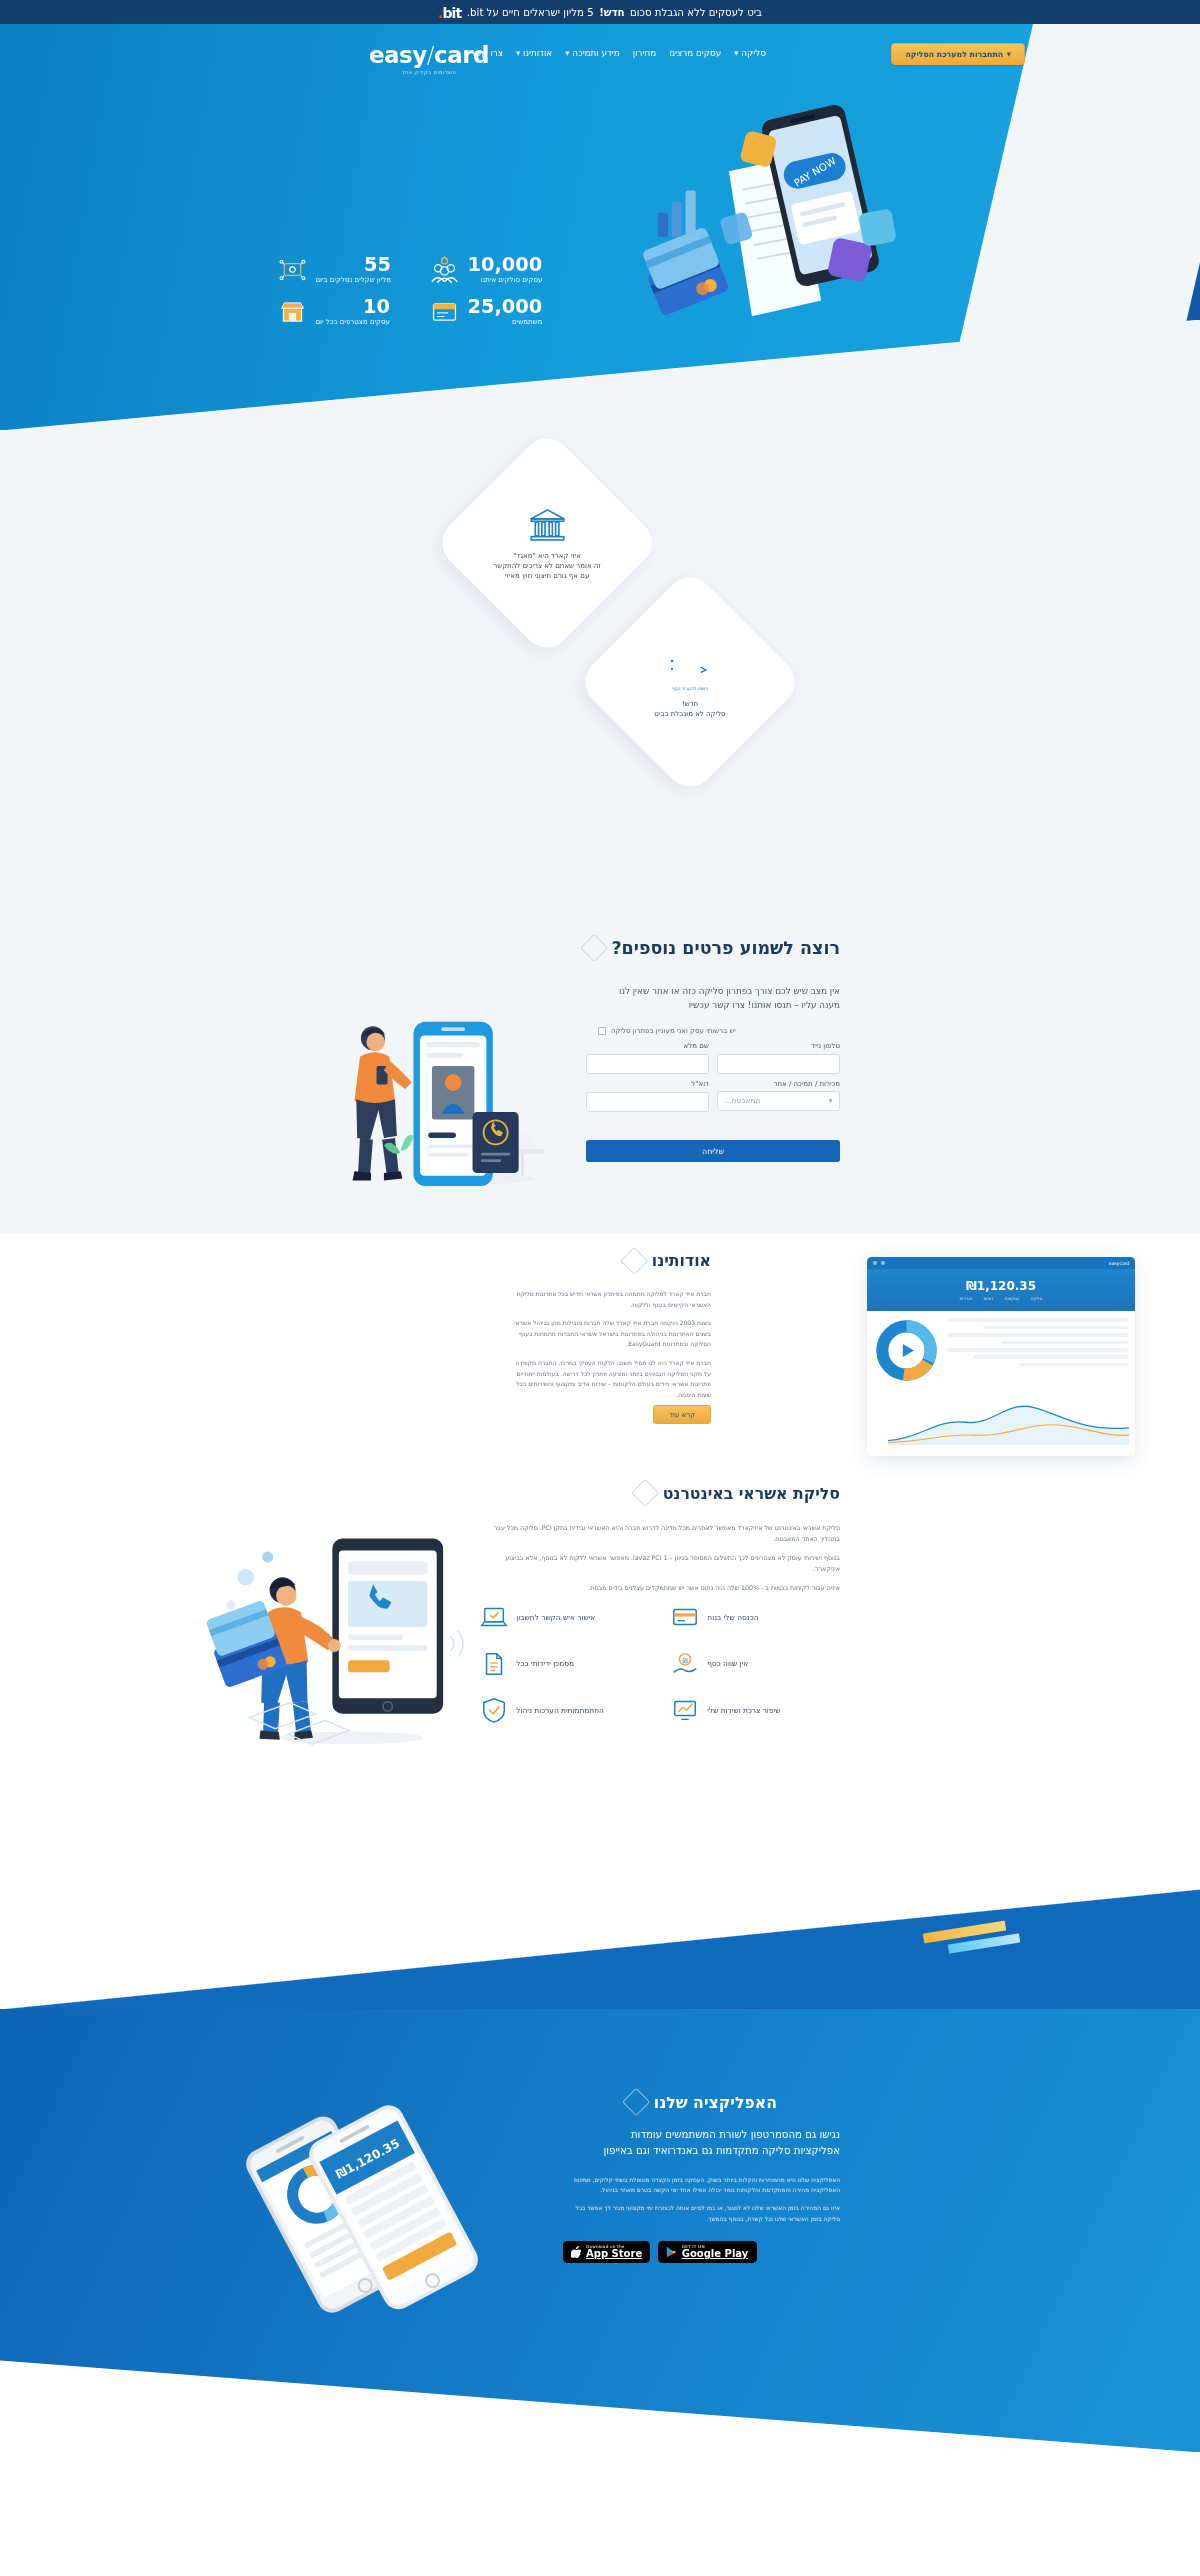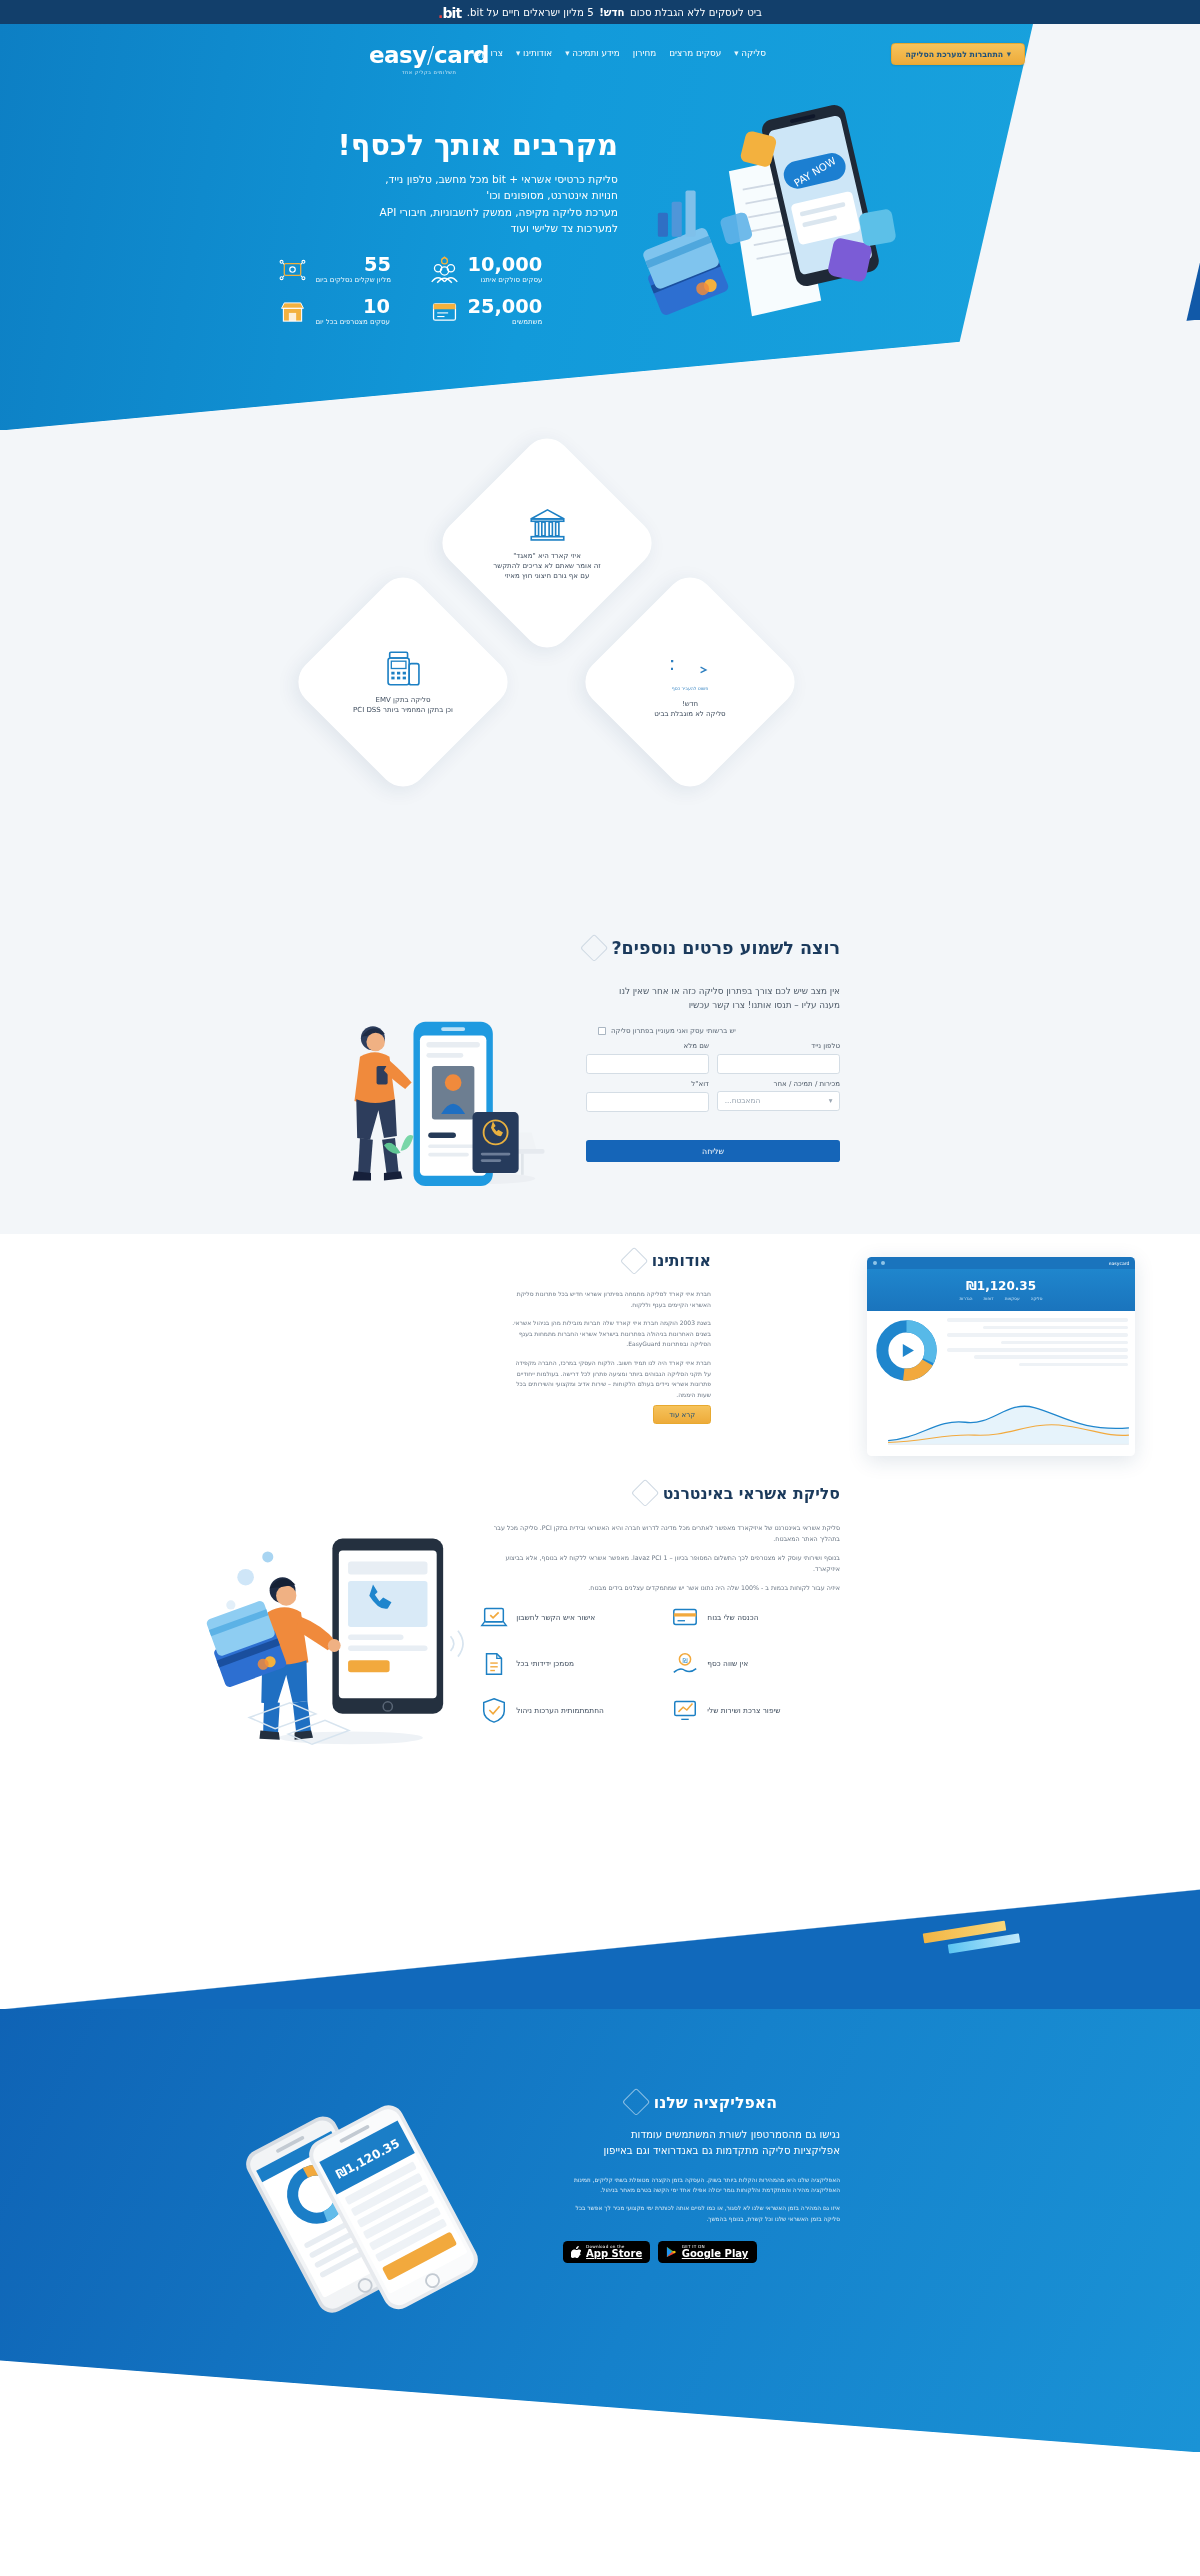--- a/index.html
+++ b/index.html
@@ -349,29 +349,20 @@
           <rect x="48" y="96" width="11" height="50" rx="2" fill="#7fc0ea"></rect>
         </g>
 
         <rect x="205" y="150" width="42" height="42" rx="8" fill="#7b5cd6" transform="rotate(12 226 171)"></rect>
         <rect x="238" y="118" width="36" height="36" rx="7" fill="#5cc0e8" transform="rotate(-10 256 136)"></rect>
         <rect x="110" y="34" width="34" height="34" rx="7" fill="#f3b13e" transform="rotate(14 127 51)"></rect>
         <rect x="88" y="122" width="30" height="30" rx="6" fill="#5fb3e8" opacity=".9" transform="rotate(-16 103 137)"></rect>
       </svg>
     </div>
 
-    <div class="hero-text">
-      <div class="hero-title">מקרבים אותך לכסף!</div>
-      <div class="hero-sub">
-        <div>סליקת כרטיסי אשראי + bit מכל מחשב, טלפון נייד,</div>
-        <div>חנויות אינטרנט, מסופונים וכו'</div>
-        <div>מערכת סליקה מקיפה, ממשק לחשבוניות, חיבורי API</div>
-        <div>למערכות צד שלישי ועוד</div>
-      </div>
-    </div>
 
     <div class="hero-stats">
       <div class="stat">
         <div class="stat-txt">
           <div class="stat-num">10,000</div>
           <div class="stat-lbl">עסקים סולקים איתנו</div>
         </div>
         <svg class="stat-ico" viewBox="0 0 34 30">
           <circle cx="17" cy="5" r="3.2" fill="none" stroke="#f3b13e" stroke-width="1.4"></circle>
           <path d="M14 3.5 L17 0.8 L20 3.5" fill="none" stroke="#f3b13e" stroke-width="1.2"></path>
@@ -439,41 +430,20 @@
           <rect x="26" y="21" width="4" height="17" fill="none" stroke="#1d80c4" stroke-width="2"></rect>
           <rect x="34" y="21" width="4" height="17" fill="none" stroke="#1d80c4" stroke-width="2"></rect>
           <rect x="4" y="39" width="40" height="4" fill="none" stroke="#1d80c4" stroke-width="2"></rect>
         </svg>
         <div class="diamond-txt">איזי קארד היא "מאגד"
 זה אומר שאתם לא צריכים להתקשר
 עם אף גורם חיצוני חוץ מאיזי</div>
       </div>
     </div>
 
-    <div class="diamond-wrap d-left">
-      <div class="diamond"></div>
-      <div class="diamond-content">
-        <svg class="diamond-icon" viewBox="0 0 48 48">
-          <rect x="7" y="4" width="22" height="7" rx="1.5" fill="none" stroke="#1d80c4" stroke-width="2"></rect>
-          <rect x="5" y="11" width="26" height="33" rx="3" fill="none" stroke="#1d80c4" stroke-width="2"></rect>
-          <rect x="9" y="15" width="18" height="9" fill="none" stroke="#1d80c4" stroke-width="1.6"></rect>
-          <g fill="#1d80c4">
-            <rect x="9" y="28" width="4" height="3.4"></rect>
-              <rect x="16" y="28" width="4" height="3.4"></rect>
-              <rect x="23" y="28" width="4" height="3.4"></rect>
-            <rect x="9" y="34" width="4" height="3.4"></rect>
-              <rect x="16" y="34" width="4" height="3.4"></rect>
-              <rect x="23" y="34" width="4" height="3.4"></rect>
-          </g>
-          <rect x="31" y="18" width="12" height="26" rx="2.5" fill="none" stroke="#1d80c4" stroke-width="2"></rect>
-        </svg>
-        <div class="diamond-txt">סליקה בתקן EMV
-וכן בתקן המחמיר ביותר PCI DSS</div>
-      </div>
-    </div>
 
     <div class="diamond-wrap d-right">
       <div class="diamond"></div>
       <div class="diamond-content">
         <svg class="diamond-icon" viewBox="0 0 58 36" width="50" height="31">
           <text x="4" y="26" font-size="27" font-weight="700" fill="#2d7fc0" font-family="DejaVu Sans">bit</text>
           <path d="M44 22 L52 26 L44 30" fill="none" stroke="#2d7fc0" stroke-width="2"></path>
         </svg>
         <div style="font-size:4.6px;color:#2d7fc0;margin-top:-5.5px;">פשוט להעביר כסף</div>
         <div class="diamond-txt">חדש!

